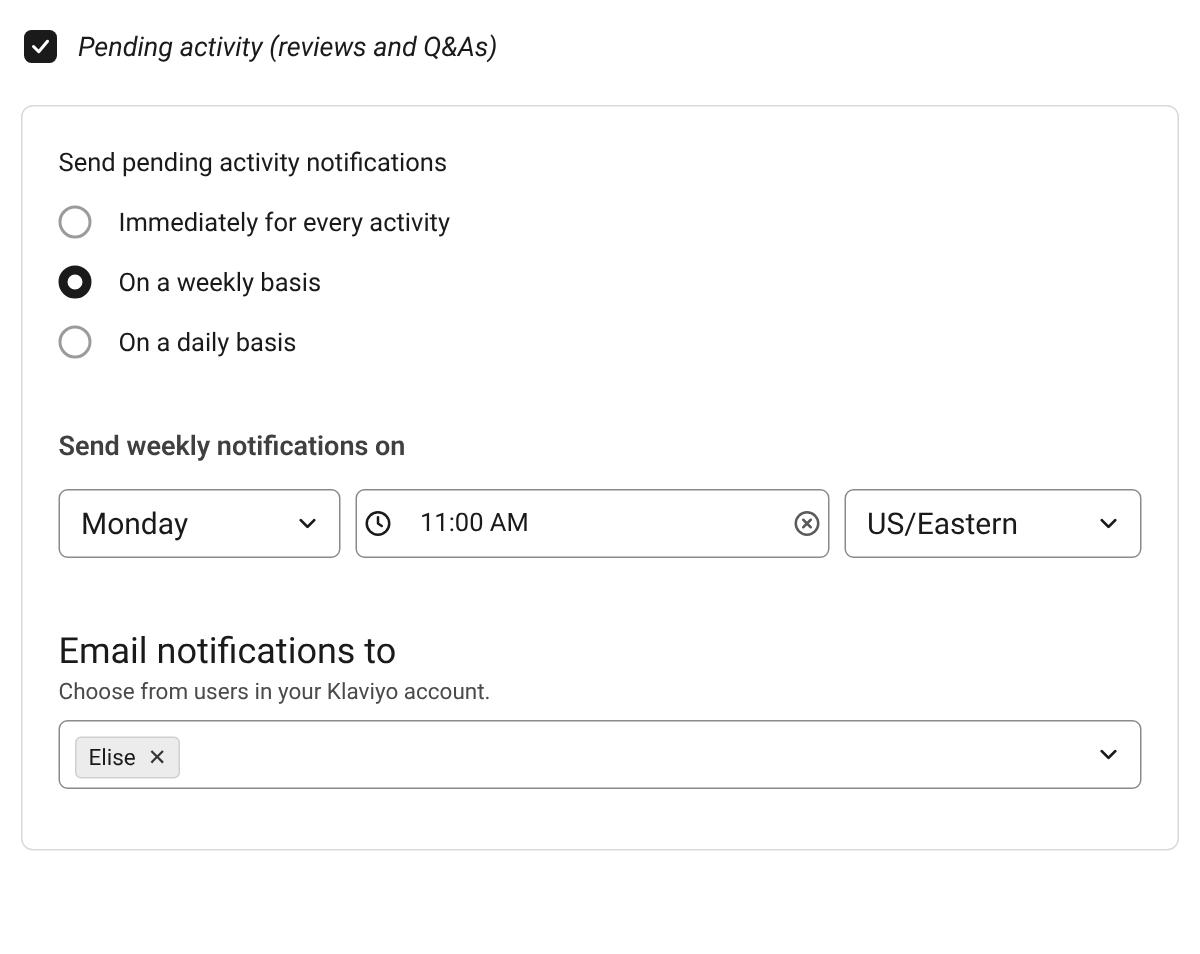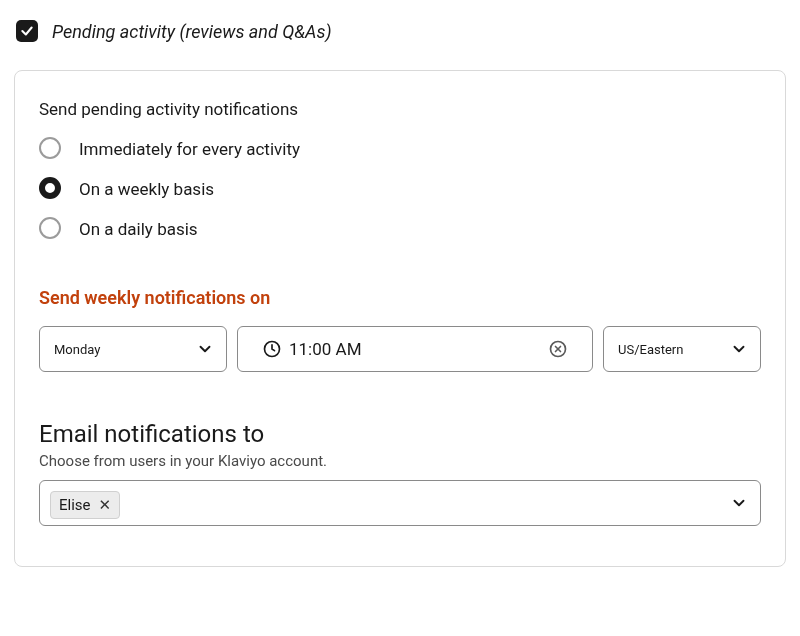--- a/index.html
+++ b/index.html
@@ -49,21 +49,21 @@
     .section-title {
       font-size: 17px;
       font-weight: 400;
       margin-bottom: 18px;
       color: #1a1a1a;
     }
     .sub-title {
       font-size: 18px;
       font-weight: 600;
       margin-bottom: 18px;
-      color: #c2410c;
+      color: #404040;
     }
     .radio-group {
       display: flex;
       flex-direction: column;
       gap: 18px;
       margin-bottom: 48px;
     }
     .radio-option {
       display: flex;
       align-items: flex-end;
@@ -91,51 +91,51 @@
       margin-bottom: 48px;
     }
     .select-field {
       position: relative;
       border: 1px solid #8a8a8a;
       border-radius: 6px;
       height: 46px;
       display: flex;
       align-items: center;
       padding: 0 44px 0 14px;
-      font-size: 13px;
+      font-size: 20px;
       background: #fff;
       cursor: pointer;
     }
     .select-field.day {
       width: 188px;
     }
     .select-field.tz {
-      width: 158px;
+      width: 198px;
     }
     .chevron {
       position: absolute;
       right: 12px;
       top: 50%;
       transform: translateY(-50%);
       pointer-events: none;
     }
     .chevron svg {
       width: 18px;
       height: 18px;
       display: block;
     }
     .time-field {
       flex: 1;
       border: 1px solid #8a8a8a;
       border-radius: 6px;
       height: 46px;
       display: flex;
       align-items: center;
-      padding: 0 24px;
-      gap: 7px;
+      padding: 0 4px;
+      gap: 18px;
       background: #fff;
       position: relative;
     }
     .clock-icon svg {
       width: 20px;
       height: 20px;
       display: block;
     }
     .time-text {
       flex: 1;

